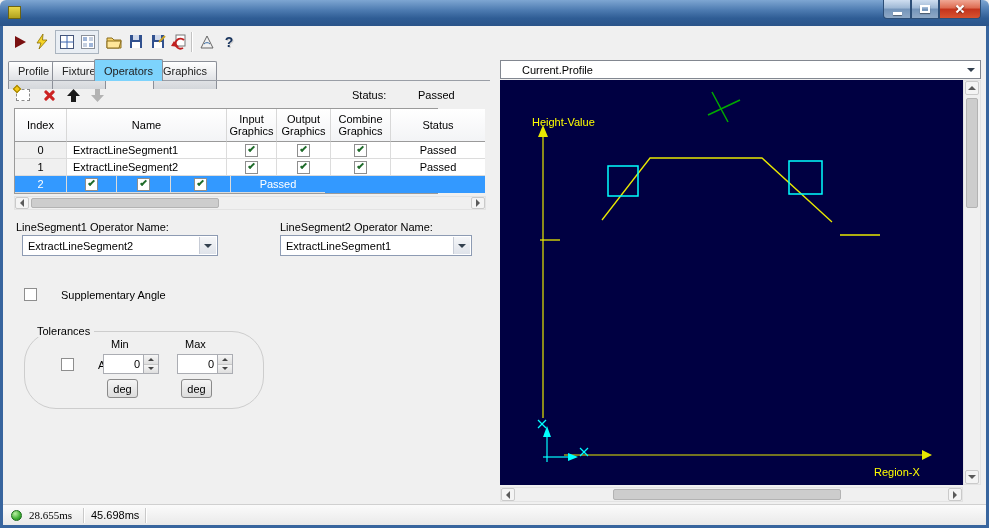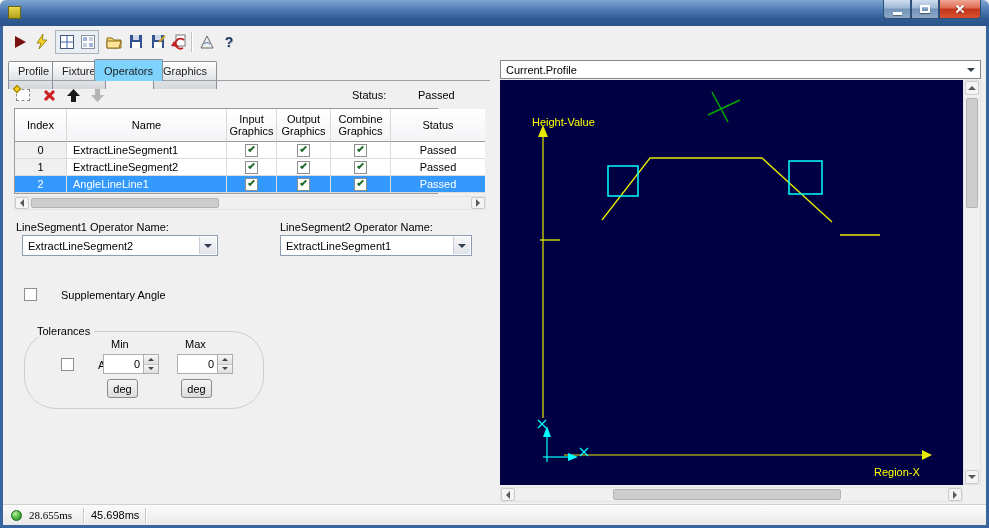--- a/index.html
+++ b/index.html
@@ -82,21 +82,21 @@
   .tri.up    { border-left:4px solid transparent; border-right:4px solid transparent; border-bottom:4px solid #5a5a5a; }
   .tri.down  { border-left:4px solid transparent; border-right:4px solid transparent; border-top:4px solid #5a5a5a; }
 
   
   .label { position:absolute; color:#000; white-space:nowrap; }
   .combo { position:absolute; height:21px; background:#fff; border:1px solid #8d9bb3; display:flex; align-items:center;
     padding-left:5px; }
   .combo .arrowzone { position:absolute; right:1px; top:1px; bottom:1px; width:17px;
     background:linear-gradient(#f5f6f8,#dfe3ea); border-left:1px solid #c7ccd6; display:flex; align-items:center; justify-content:center; }
   .combo-flat { position:absolute; height:19px; background:#fff; border:1px solid #828790; display:flex; align-items:center;
-    padding-left:5px; }
+    padding-left:21px; }
   .combo-flat .flat-arrow { position:absolute; right:5px; top:7px; }
   .tri.combo-down { border-left:4px solid transparent; border-right:4px solid transparent; border-top:4px solid #33404f; }
 
   .cb-row { position:absolute; display:flex; align-items:center; gap:24px; }
 
   .groupbox { position:absolute; border:1px solid #cdcdcd; border-radius:3px; }
   .legend { position:absolute; left:8px; top:-7px; background:#f0f0f0; padding:0 4px; }
 
   .spin { position:absolute; width:56px; height:20px; border:1px solid #abadb3; background:#fff; display:flex; }
   .spin .val { flex:1; text-align:right; padding:3px 3px 0 0; }
@@ -303,21 +303,20 @@
       <div class="td c4">
           <span class="cb">
             <span class="tick"></span>
           </span>
         </div>
       <div class="td c5" style="border-right:none;">Passed</div>
     </div>
 
     <div class="tr sel" style="top:67px;">
       <div class="td idx c0">2</div>
-      <div class="td name c1">AngleLineLine1</div>
       <div class="td c2">
           <span class="cb">
             <span class="tick"></span>
           </span>
         </div>
       <div class="td c3">
           <span class="cb">
             <span class="tick"></span>
           </span>
         </div>

